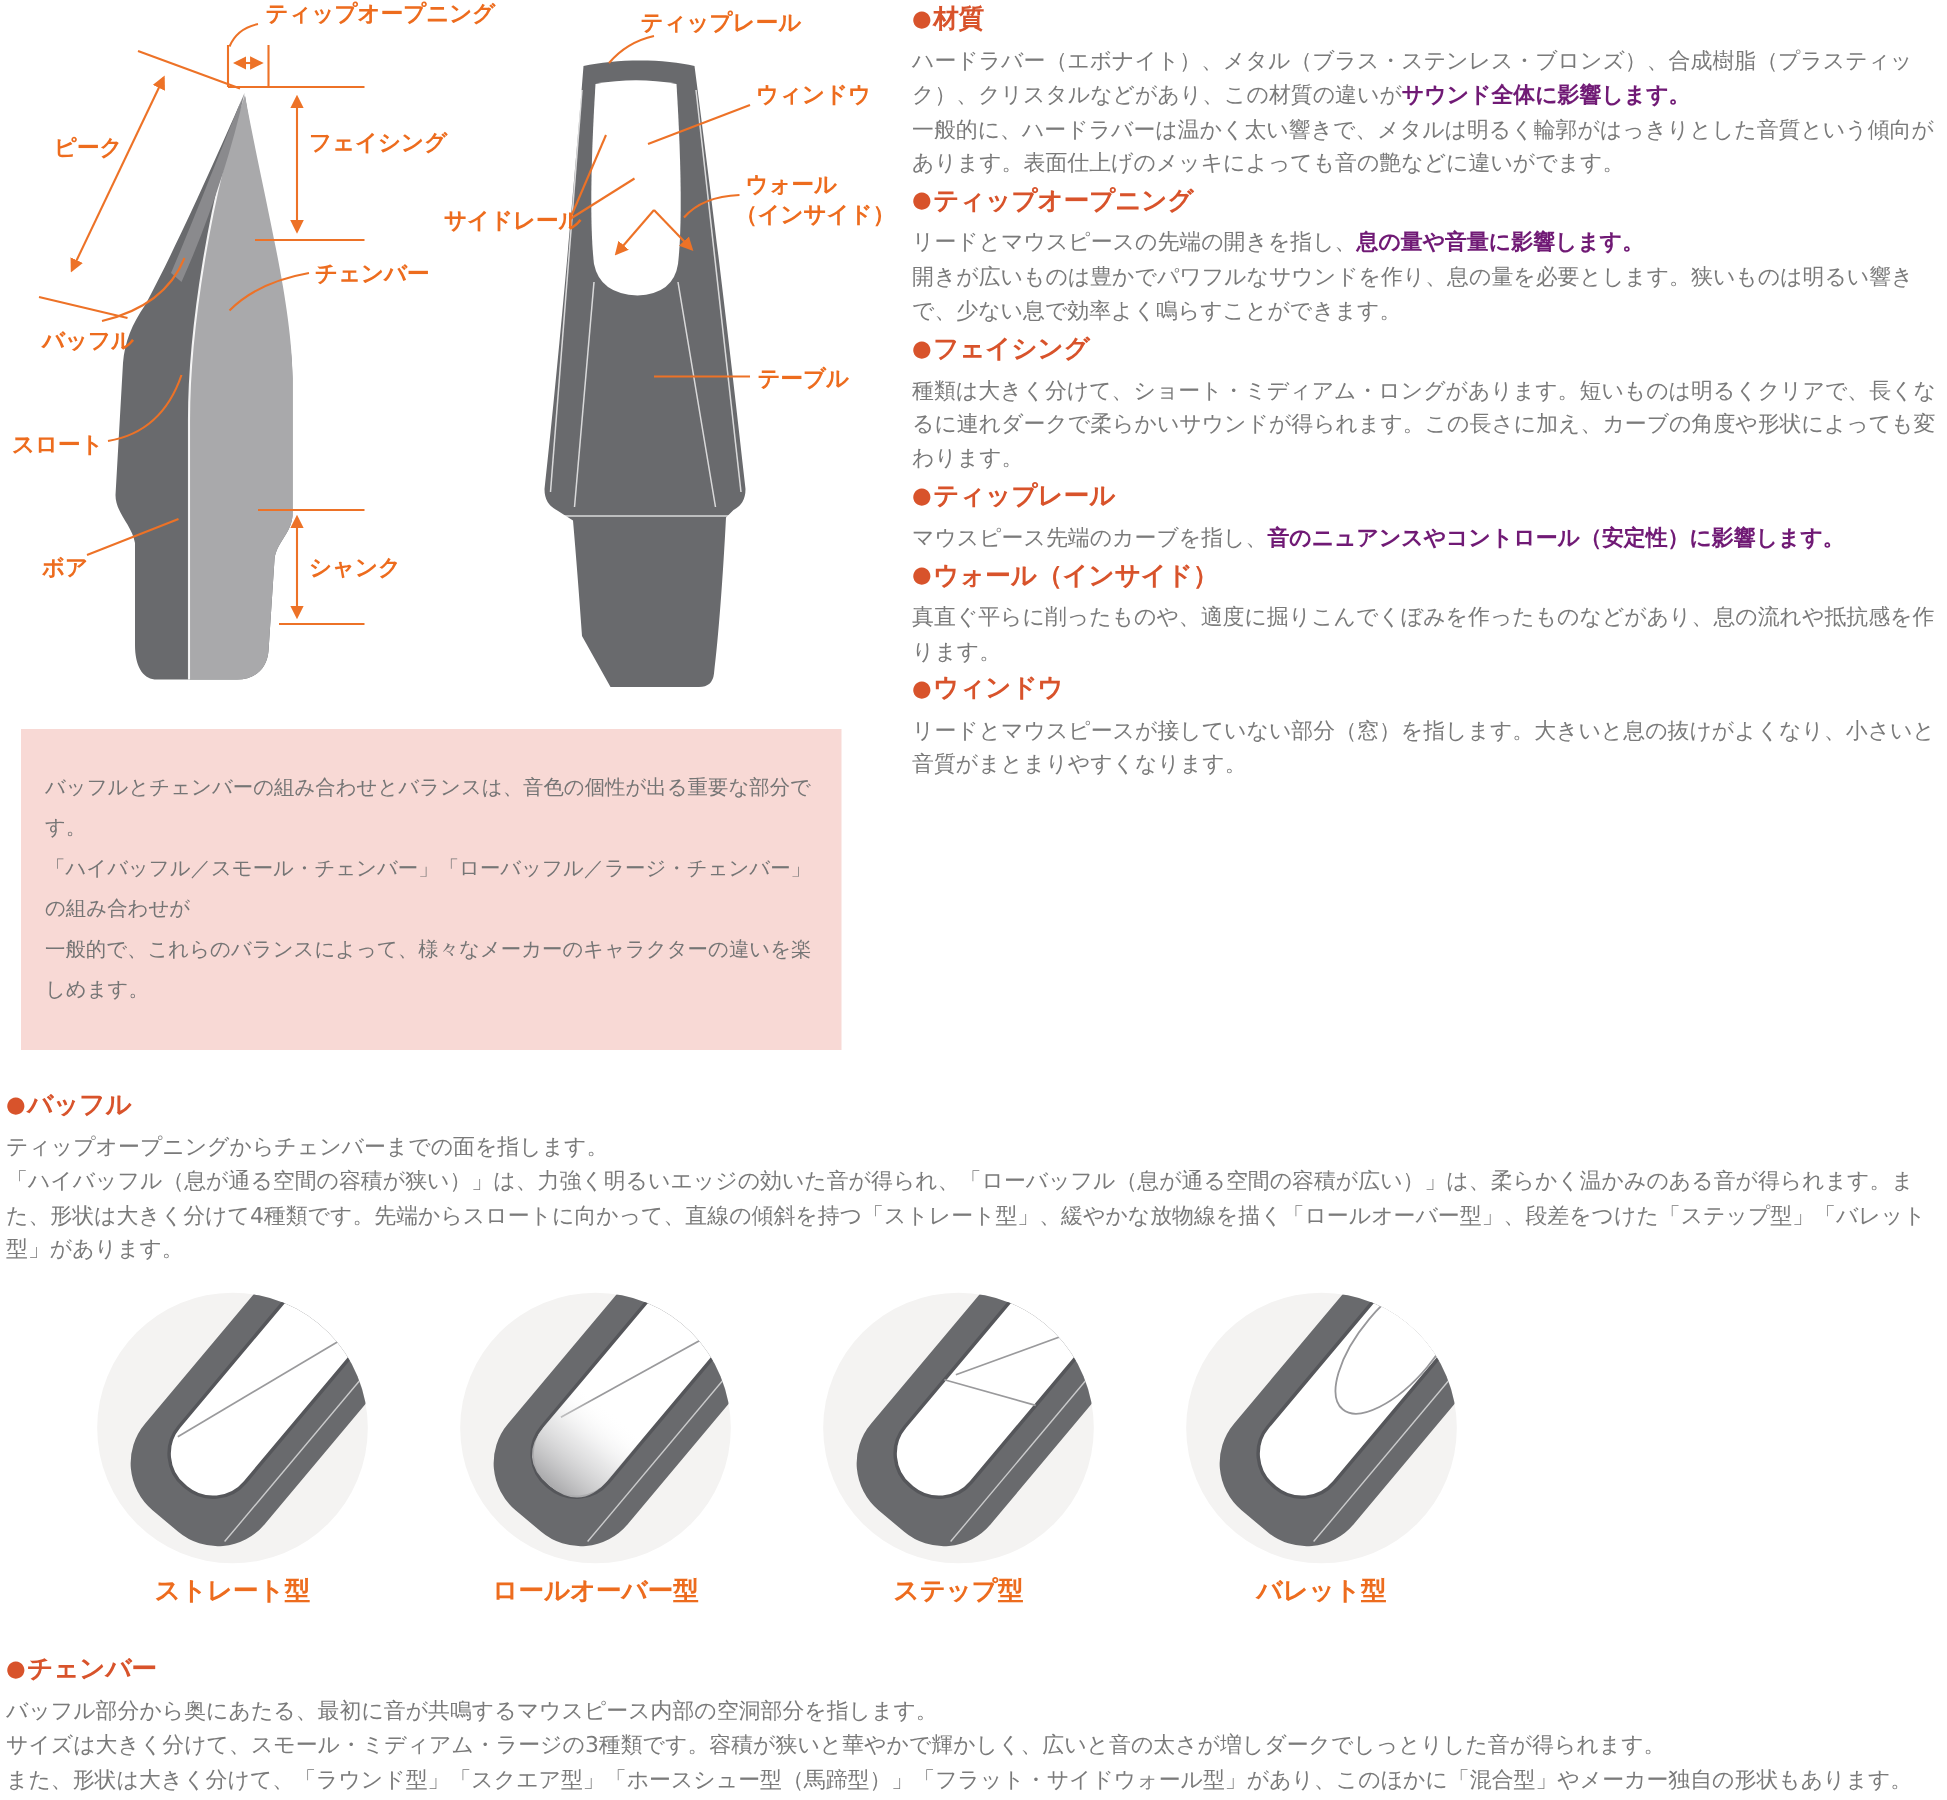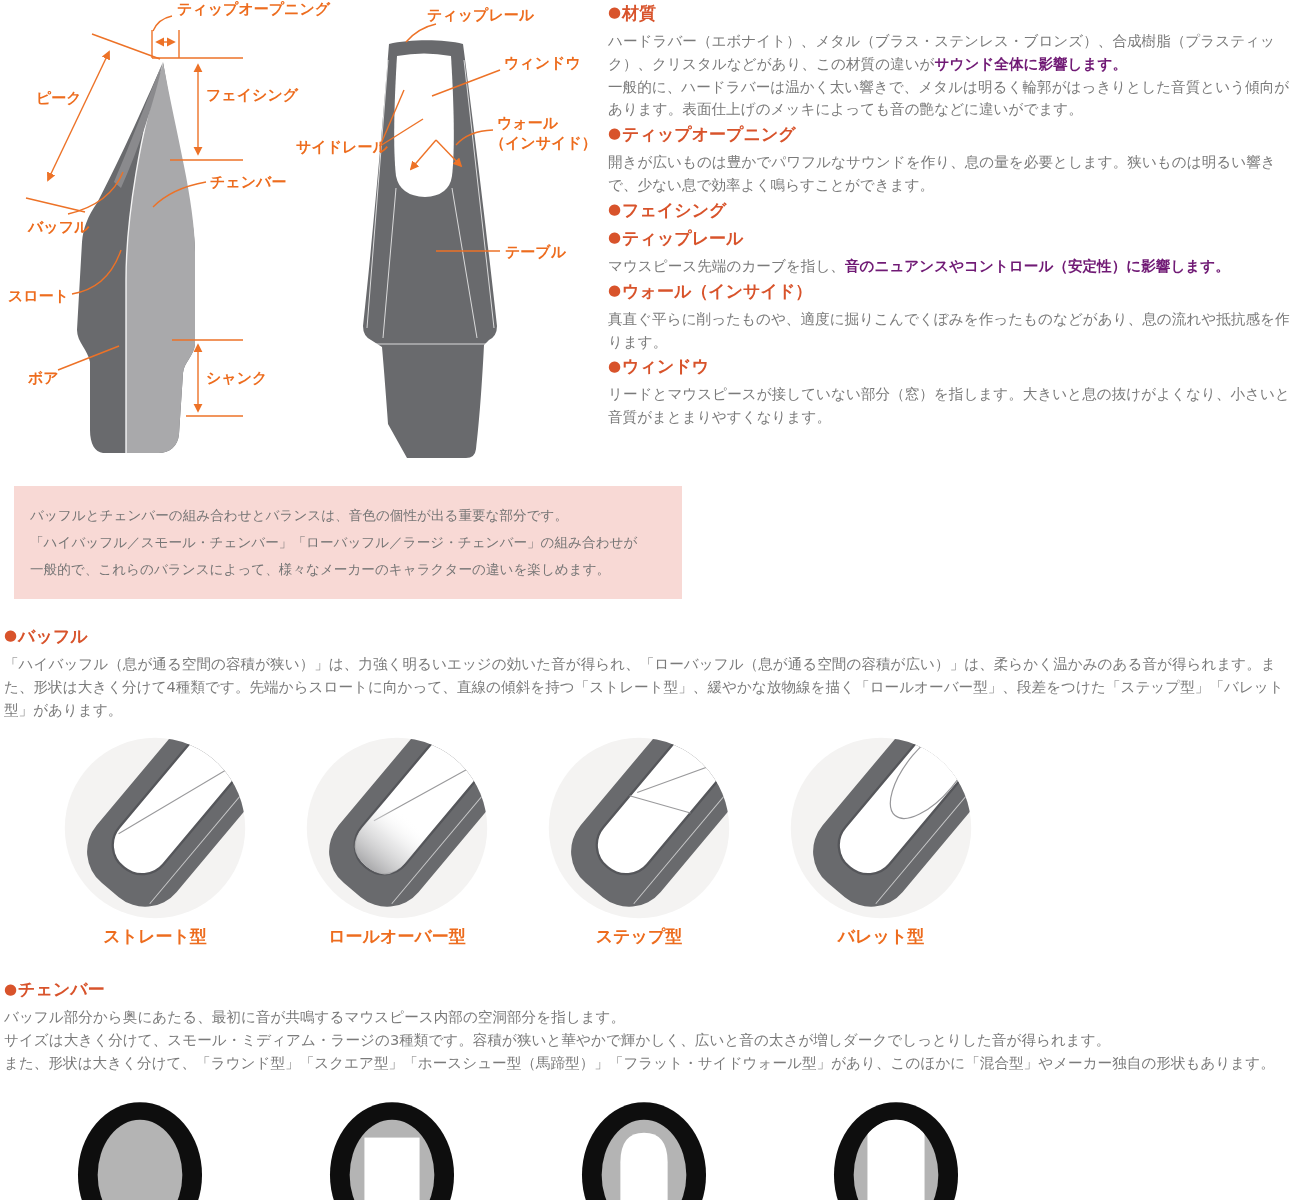--- a/index.html
+++ b/index.html
@@ -17,23 +17,23 @@
   .sec-head{
     font-size:17px;font-weight:bold;color:#d8532b;
     margin:16px 0 6px 0;line-height:1.3;display:flex;align-items:center;
   }
   .sec-head:first-child{margin-top:2px;}
   .sec-head .bullet{font-size:15px;margin-right:1px;}
   .body-txt{font-size:14.6px;line-height:1.56;margin:0;}
   .body-txt b{color:#701a75;font-weight:bold;}
   .note-box{
     background:#f8d9d5;
-    width:668px;box-sizing:border-box;
+    width:547px;box-sizing:border-box;
     margin:12px 0 0 14px;
-    padding:16px 16px;
+    padding:26px 16px;
     font-size:13.6px;color:#757575;
   }
   .note-box div{line-height:27px;}
 
   .wide-sec{padding:0 4px;}
   .illus-row{display:flex;margin-top:14px;padding-left:58px;gap:56px;}
   .illus-item{width:186px;display:flex;flex-direction:column;align-items:center;}
   .illus-item .type-label{margin-top:4px;}
   .type-label{
     font-size:17px;font-weight:bold;color:#ed6c1e;text-align:center;white-space:nowrap;
@@ -153,28 +153,30 @@
           </div>
         <p class="body-txt"><span>ハードラバー（エボナイト）、メタル（ブラス・ステンレス・ブロンズ）、合成樹脂（プラスティック）、クリスタルなどがあり、この材質の違いが</span><b>サウンド全体に影響します。</b></p>
         <p class="body-txt">一般的に、ハードラバーは温かく太い響きで、メタルは明るく輪郭がはっきりとした音質という傾向があります。表面仕上げのメッキによっても音の艶などに違いがでます。</p>
       </div>
 
       <div>
         <div class="sec-head">
             <span class="bullet">●</span>
             <span>ティップオープニング</span>
           </div>
+        <p class="body-txt"><span>リードとマウスピースの先端の開きを指し、</span><b>息の量や音量に影響します。</b></p>
         <p class="body-txt">開きが広いものは豊かでパワフルなサウンドを作り、息の量を必要とします。狭いものは明るい響きで、少ない息で効率よく鳴らすことができます。</p>
       </div>
 
       <div>
         <div class="sec-head">
             <span class="bullet">●</span>
             <span>フェイシング</span>
           </div>
+        <p class="body-txt">種類は大きく分けて、ショート・ミディアム・ロングがあります。短いものは明るくクリアで、長くなるに連れダークで柔らかいサウンドが得られます。この長さに加え、カーブの角度や形状によっても変わります。</p>
       </div>
 
       <div>
         <div class="sec-head">
             <span class="bullet">●</span>
             <span>ティップレール</span>
           </div>
         <p class="body-txt"><span>マウスピース先端のカーブを指し、</span><b>音のニュアンスやコントロール（安定性）に影響します。</b></p>
       </div>
 
@@ -195,20 +197,21 @@
       </div>
 
     </div>
   </div>
 
   <div class="wide-sec">
     <div class="sec-head" style="margin-top:26px;">
         <span class="bullet">●</span>
         <span>バッフル</span>
       </div>
+    <p class="body-txt">ティップオープニングからチェンバーまでの面を指します。</p>
     <p class="body-txt">「ハイバッフル（息が通る空間の容積が狭い）」は、力強く明るいエッジの効いた音が得られ、「ローバッフル（息が通る空間の容積が広い）」は、柔らかく温かみのある音が得られます。また、形状は大きく分けて4種類です。先端からスロートに向かって、直線の傾斜を持つ「ストレート型」、緩やかな放物線を描く「ロールオーバー型」、段差をつけた「ステップ型」「バレット型」があります。</p>
 
     <div class="illus-row">
 
       <div class="illus-item">
         <svg width="186" height="186" viewBox="0 0 200 200">
           <defs>
               <clipPath id="bc1">
                 <circle cx="100" cy="100" r="97"></circle>
               </clipPath>

